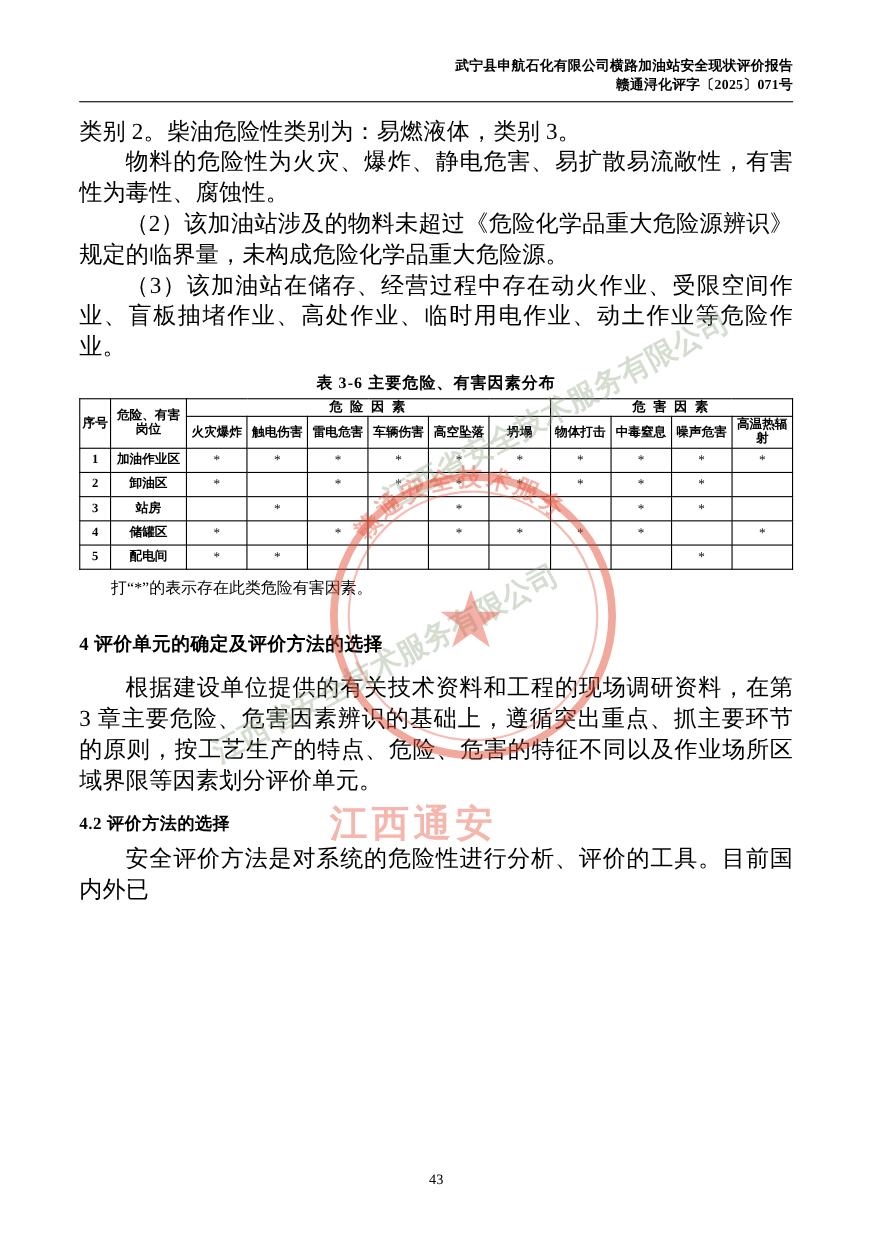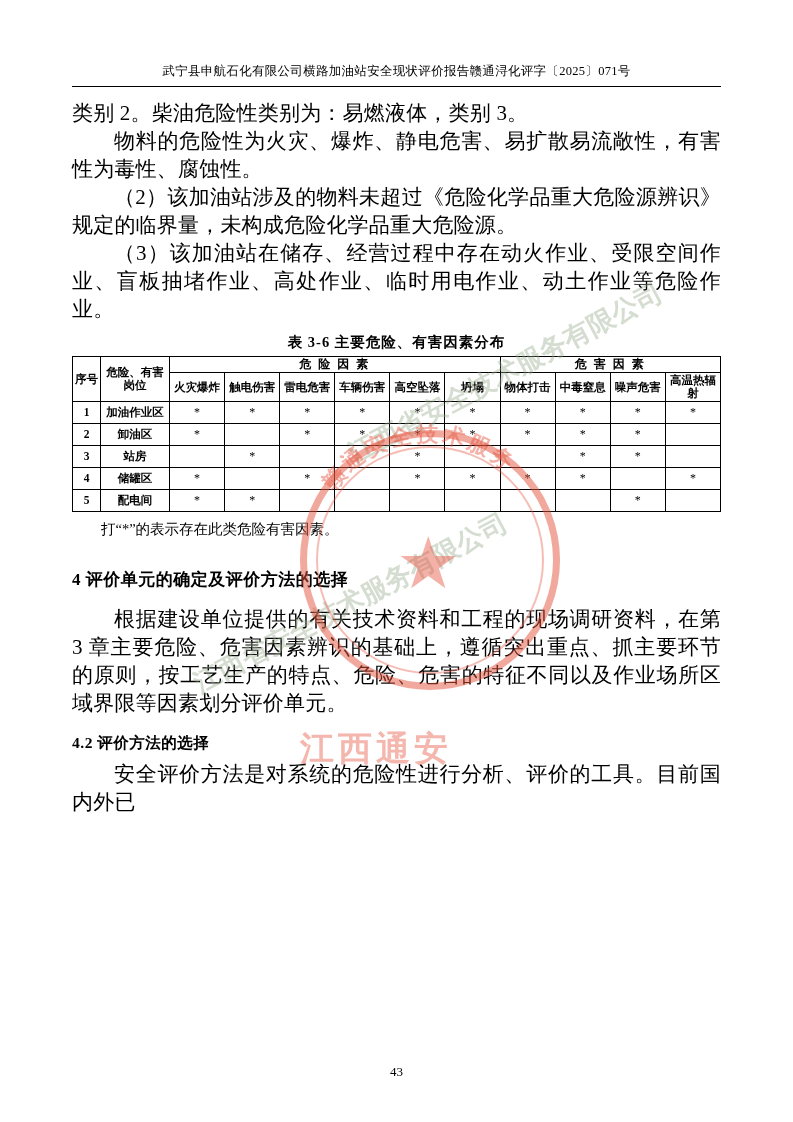--- a/index.html
+++ b/index.html
@@ -19,29 +19,30 @@
     position: relative;
     width: 793px;
     height: 1122px;
     box-sizing: border-box;
     padding: 52px 72px 40px 72px;
   }
 
   
   .header {
     display: flex;
-    justify-content: center;
+    justify-content: flex-start;
     align-items: flex-end;
     font-size: 12.5px;
-    font-weight: normal;
+    font-weight: bold;
     padding-bottom: 4px;
     letter-spacing: 0.3px;
+    flex-direction: column;
   }
   .header-left { white-space: nowrap; }
-  .header-right { white-space: nowrap; margin-top: 11px; }
+  .header-right { white-space: nowrap; }
   .header-rule {
     border-bottom: 1.6px solid #000;
     margin-top: 2px;
     margin-bottom: 12px;
   }
 
   
   .para {
     font-size: 21px;
     line-height: 28px;

